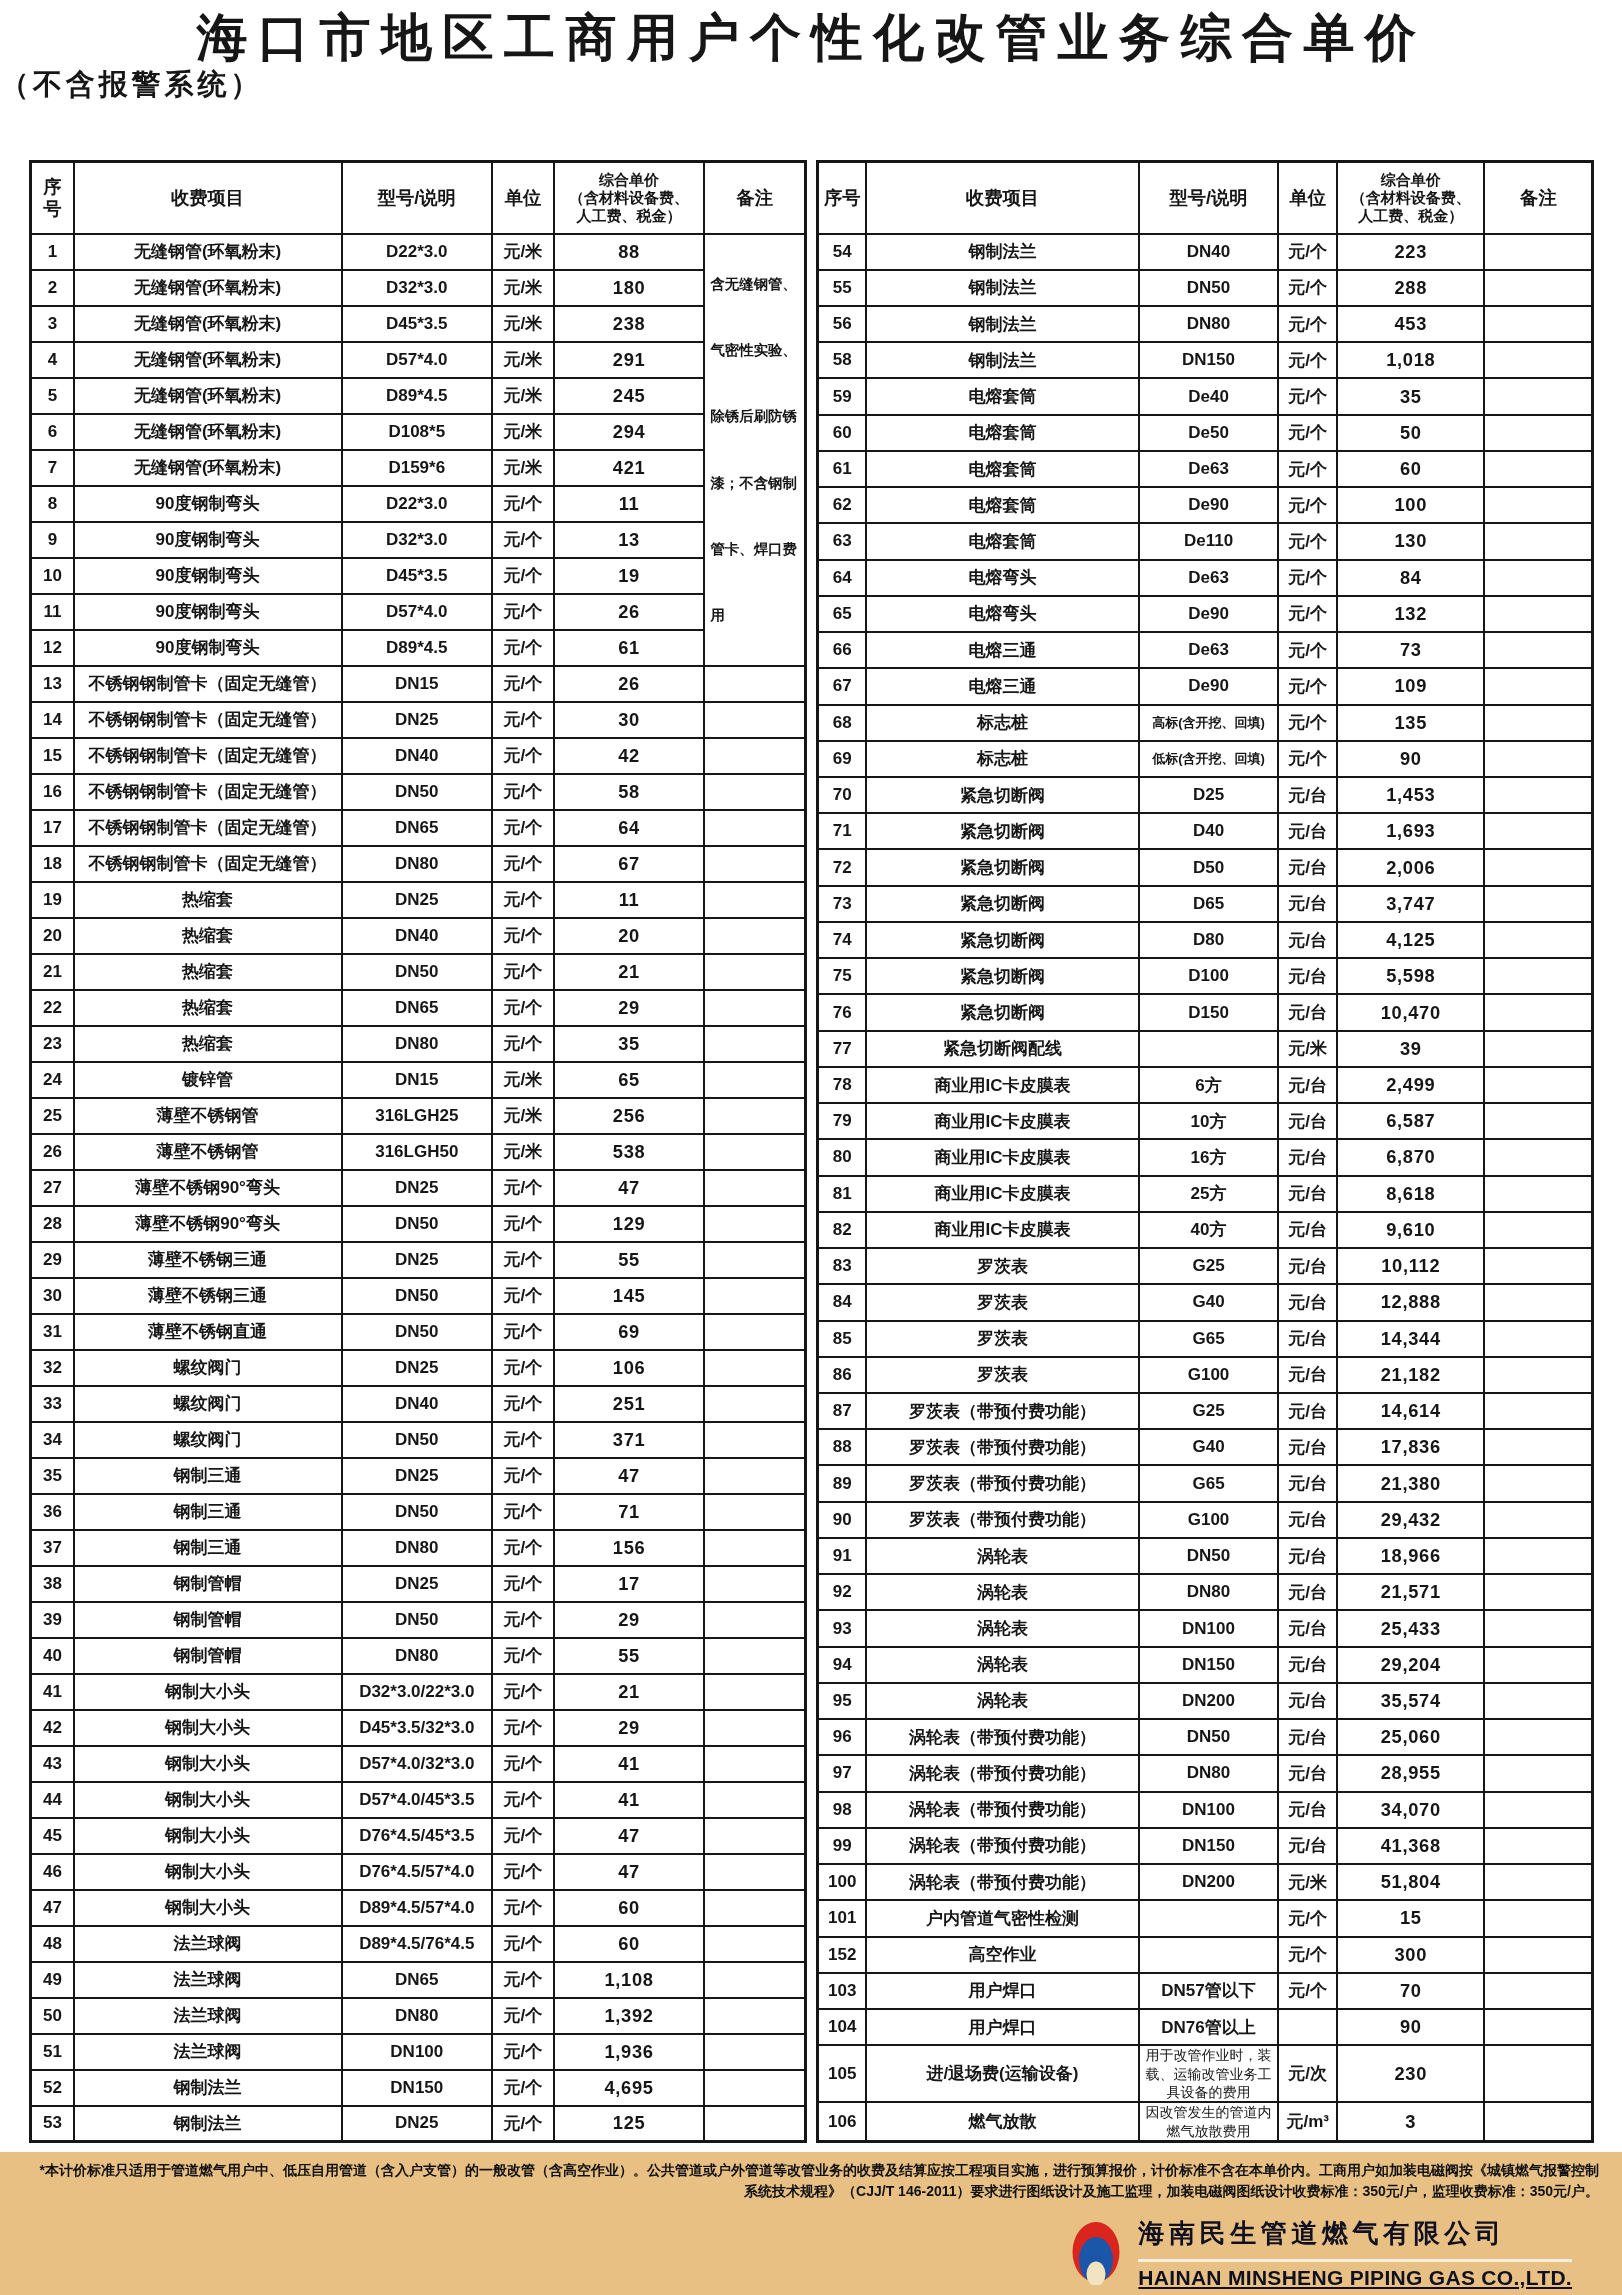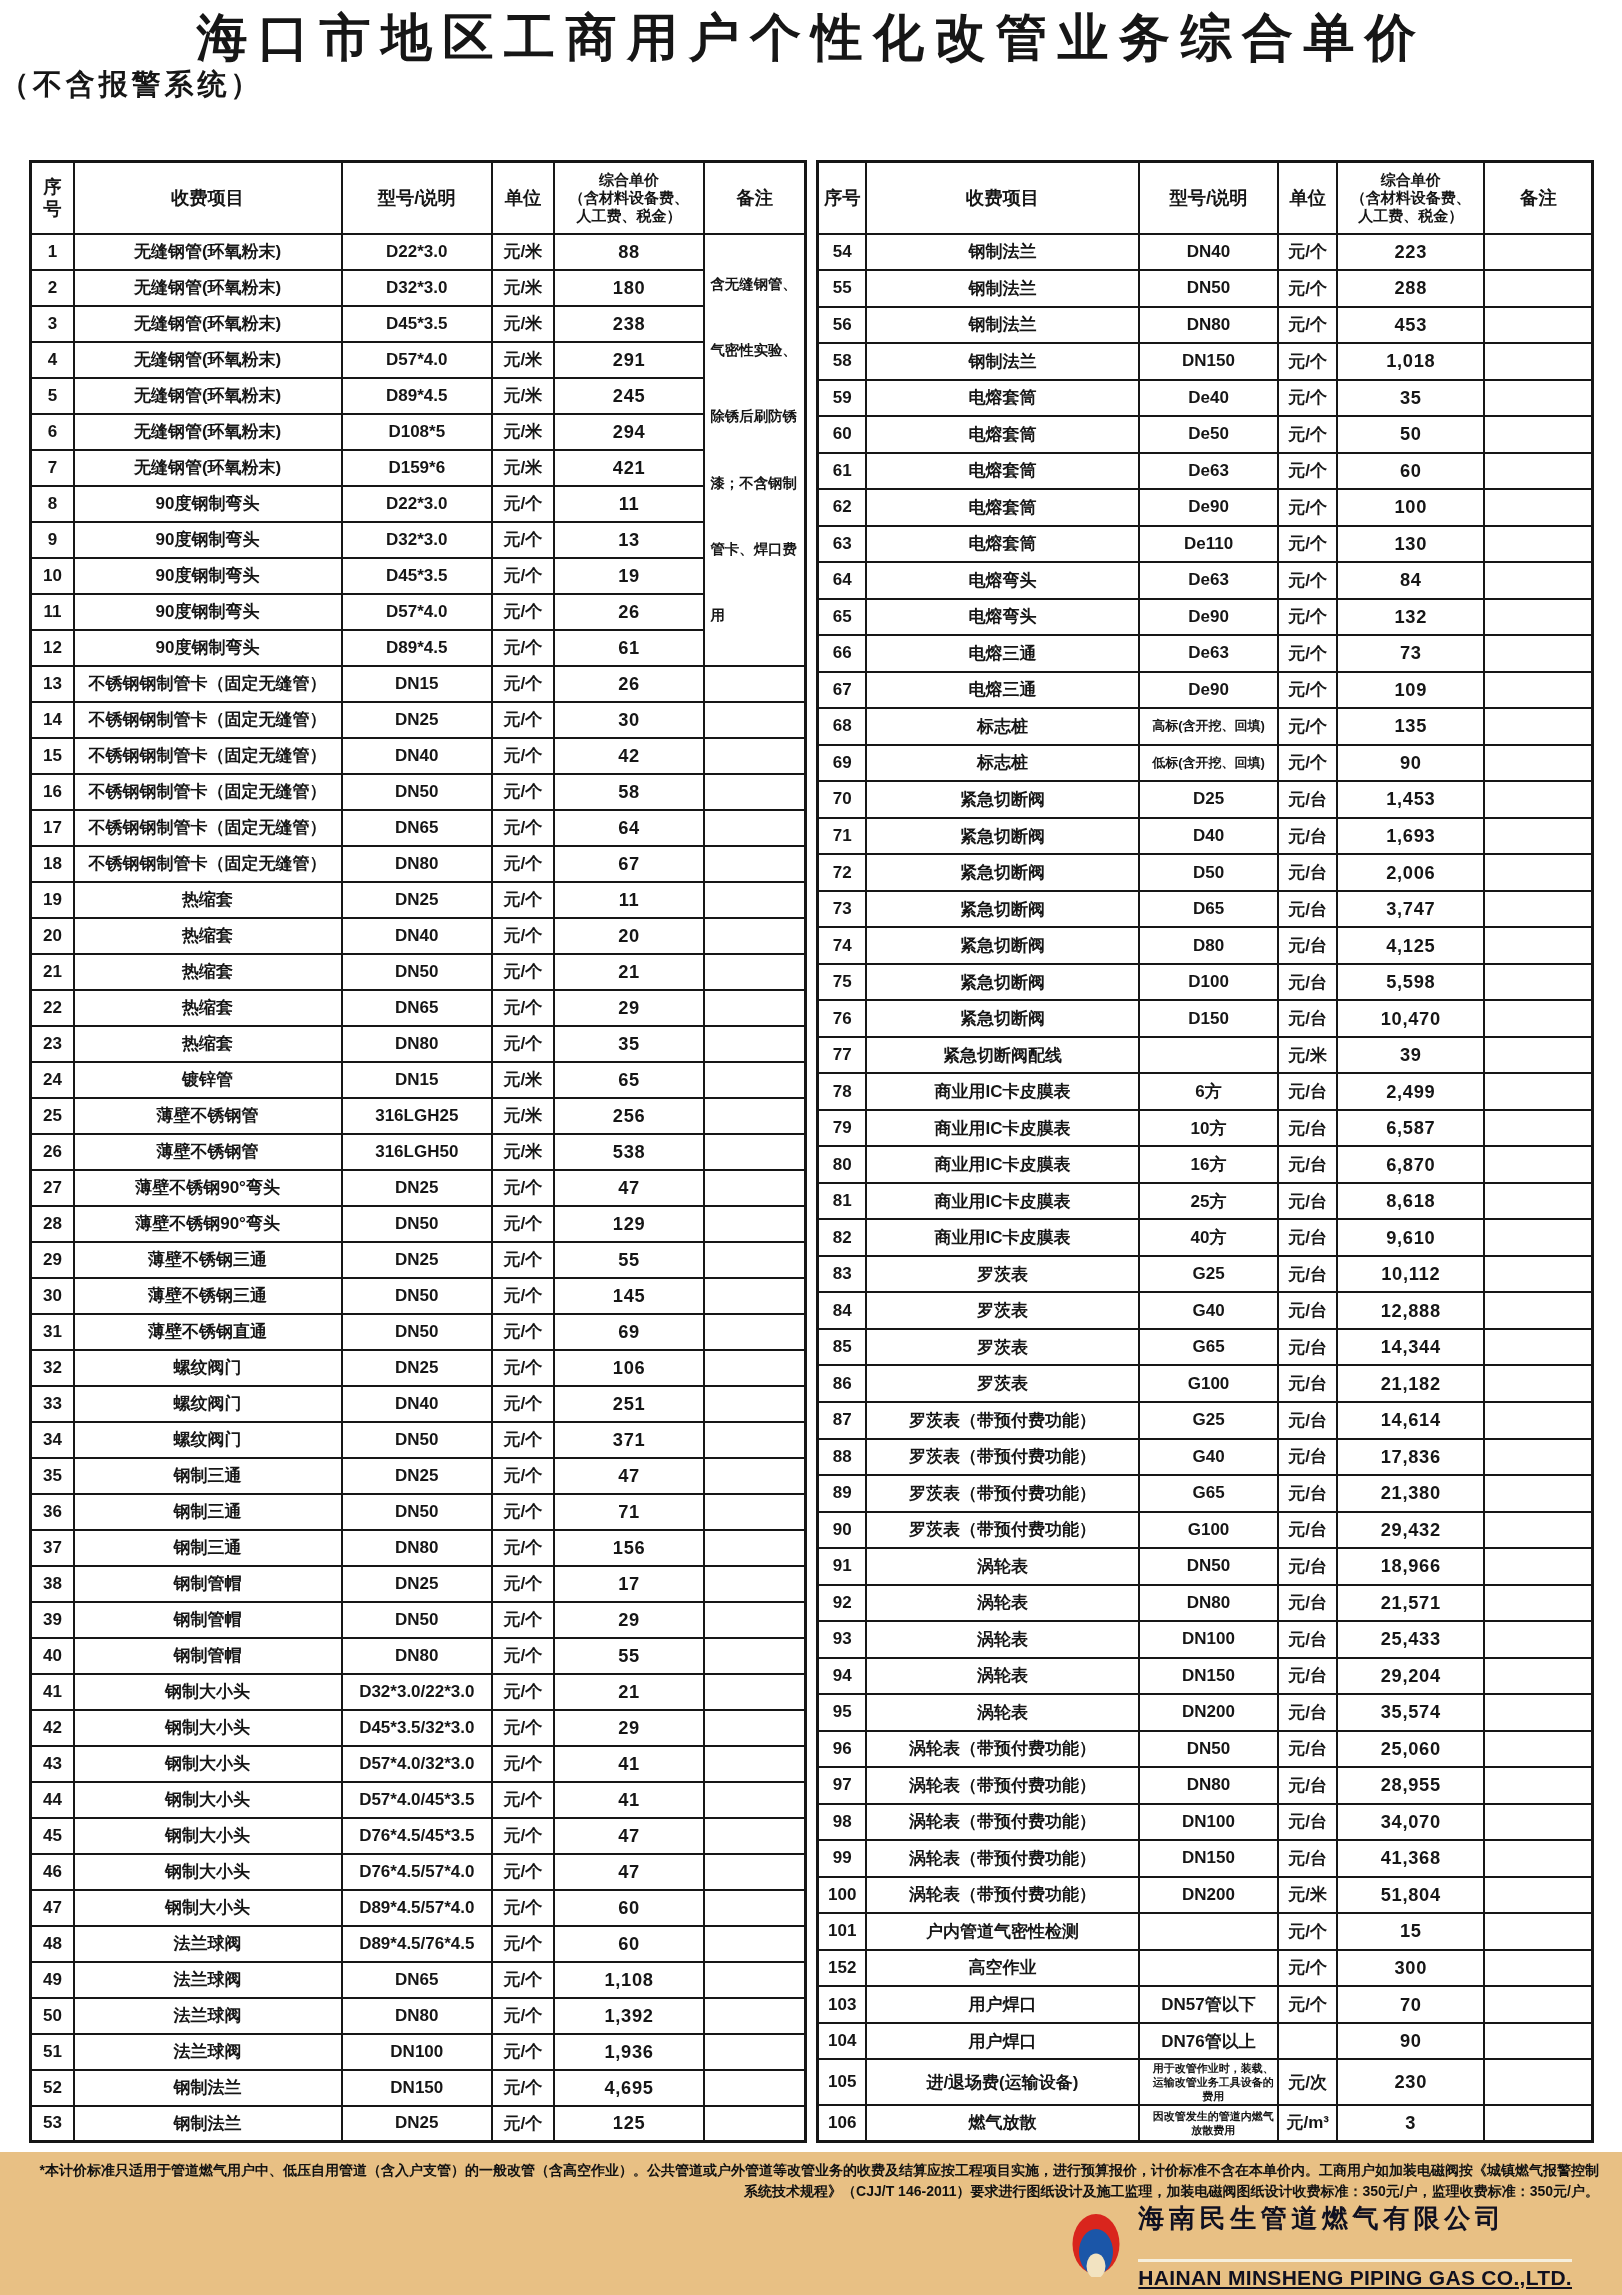--- a/index.html
+++ b/index.html
@@ -34,21 +34,21 @@
     text-align:center; vertical-align:middle;
     overflow:hidden; padding:0 2.6px;
   }
   thead tr{height:72px;}
   th{font-size:18.3px; font-weight:800; line-height:1.2;}
   th.price-head{font-size:15px; font-weight:800; white-space:pre-line;}
   tbody tr{height:36px;}
   td{font-size:17px; font-weight:600;}
   td.price{font-size:18.3px; font-weight:700; letter-spacing:0.7px;}
   td.small{font-size:13px;}
-  td.xsmall{font-size:11px; line-height:1.3; font-weight:700;padding-left:12px;}
+  td.xsmall{font-size:14px; line-height:1.3; font-weight:400;}
   td.remark-merged{
     font-size:14.4px; font-weight:600; line-height:4.6;
     text-align:left; padding:0 5.2px; vertical-align:middle;
   }
   .footer{
     position:absolute; left:0; bottom:0; width:1623px; height:143px;
     background:var(--footer-bg);
   }
   .footnote{
     position:absolute; top:7.9px; left:31px; width:1568px;
@@ -57,21 +57,21 @@
   .brand{
     position:absolute; right:51px; bottom:5.2px;
     display:flex; align-items:center; gap:17px;
   }
   .logo{width:50px; height:64px; flex:0 0 auto;}
   .brand-names{display:flex; flex-direction:column;}
   .company-cn{
     font-family:"Liberation Serif", serif;
     font-size:26px; font-weight:700; letter-spacing:4.6px;
     color:var(--company-text);
-    padding-bottom:23px; border-bottom:3.3px solid #f6efdd;
+    padding-bottom:8px; border-bottom:3.3px solid #f6efdd;
   }
   .company-en{
     font-size:21px; font-weight:700; letter-spacing:0.3px;
     color:var(--company-text); margin-top:3.9px;text-decoration:underline;
   }
 </style>
 </head>
 <body>
 
 <div class="page-title">海口市地区工商用户个性化改管业务综合单价</div>

